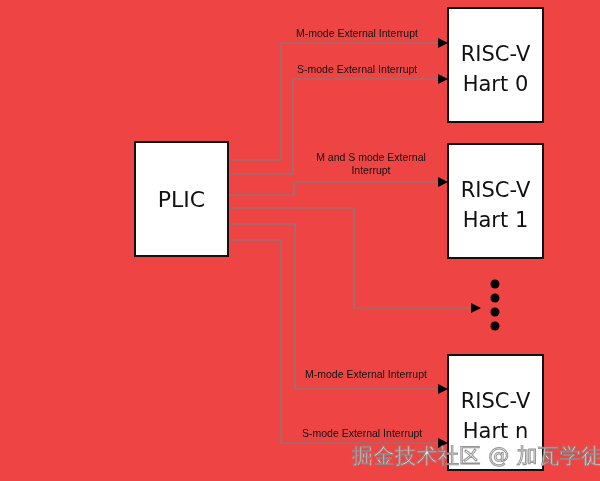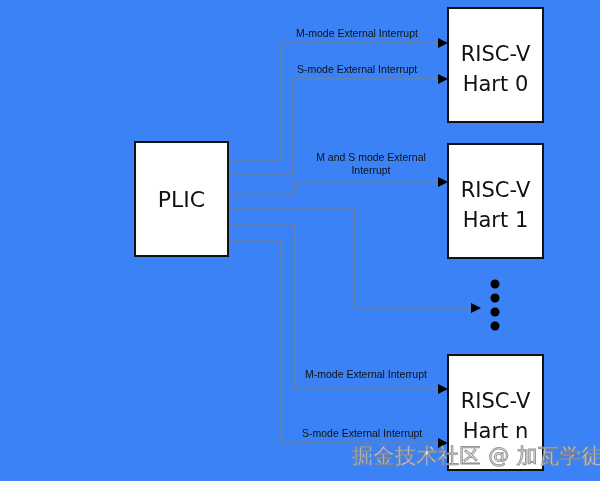--- a/index.html
+++ b/index.html
@@ -1,16 +1,16 @@
 <!DOCTYPE html>
 <html><head>
 <meta charset="utf-8">
 <style>
   html, body { margin: 0; padding: 0; background: #ffffff; }
-  #stage { position: relative; width: 600px; height: 481px; overflow: hidden; background: #3b82f6; }
+  #stage { position: relative; width: 600px; height: 481px; overflow: hidden; background: #ef4444; }
   #diagram { position: absolute; left: 0; top: 0; }
   .box-label { font-family: "DejaVu Sans", sans-serif; fill: #111111; }
   .edge-label { font-family: "Liberation Sans", sans-serif; font-size: 10.5px; fill: #111111; }
   .watermark { position: absolute; left: 352px; top: 442px; font-family: "DejaVu Sans", sans-serif; font-size: 21px; color: #ffffff; -webkit-text-stroke: 1px #8a8a8a; letter-spacing: 0.5px; white-space: nowrap; opacity: 0.9; }
 </style>
 </head>
 <body>
 
 <div id="stage">
   <svg id="diagram" width="600" height="481" viewBox="0 0 600 481">

